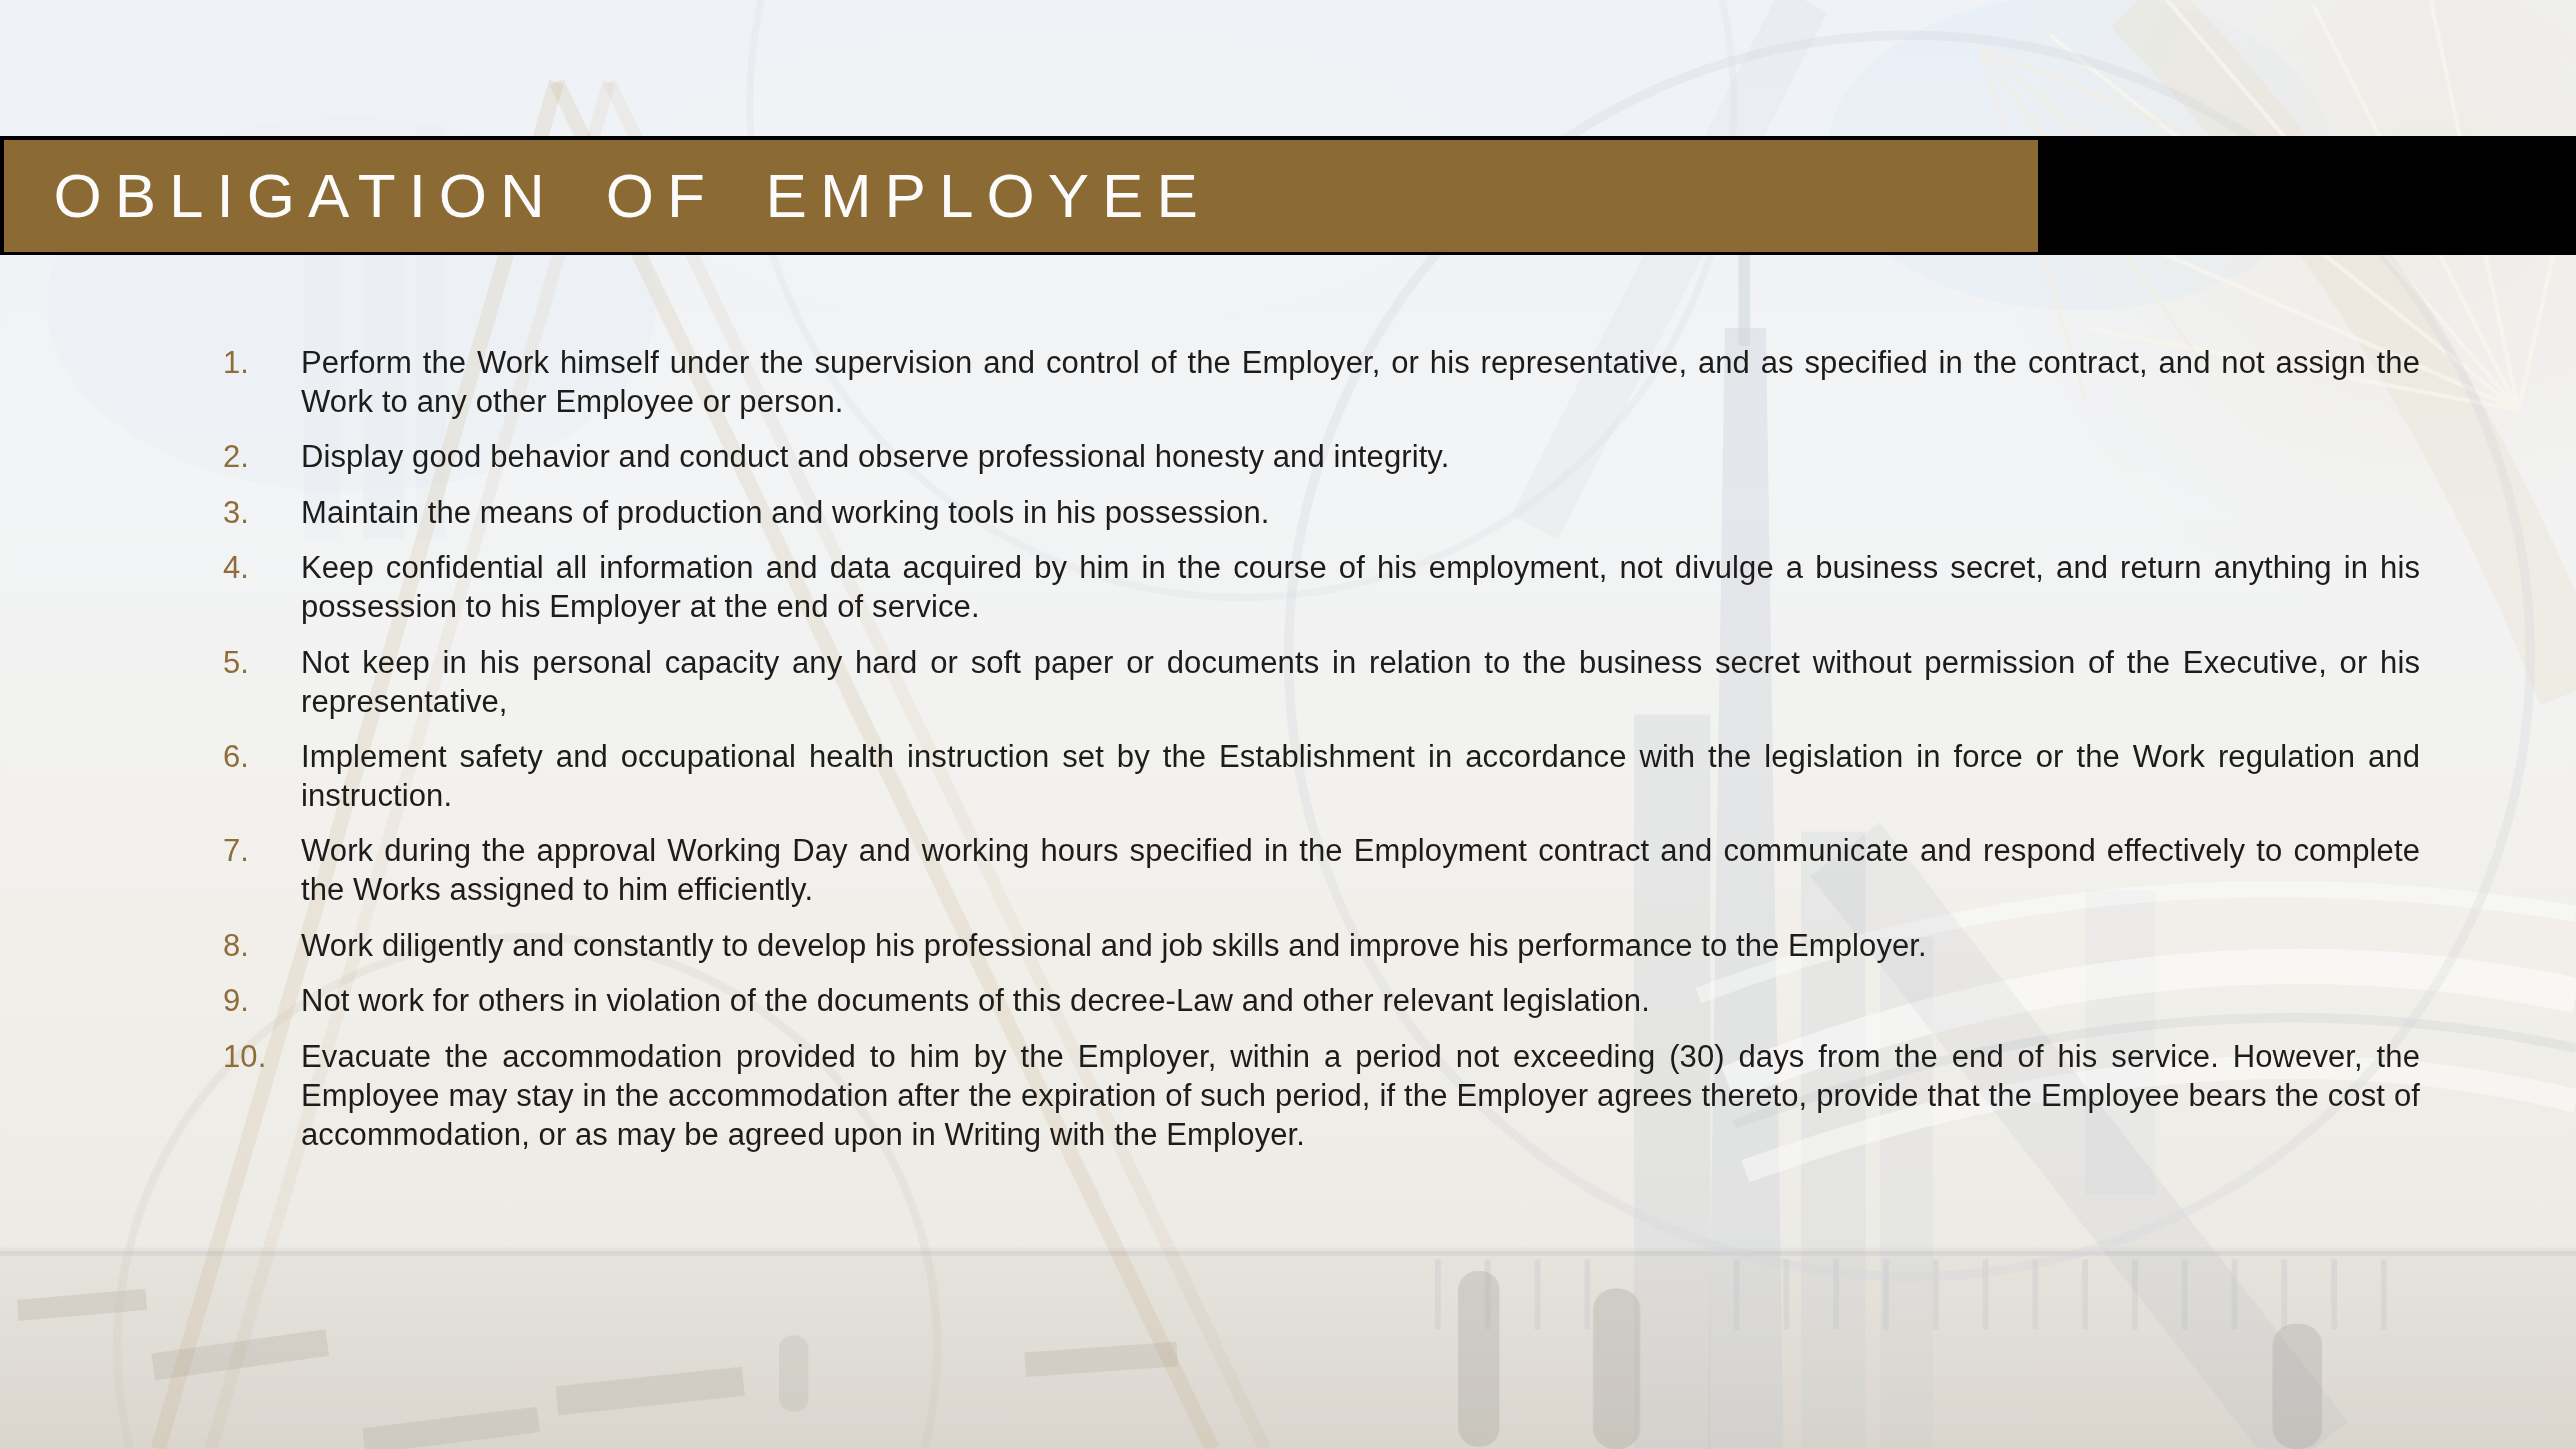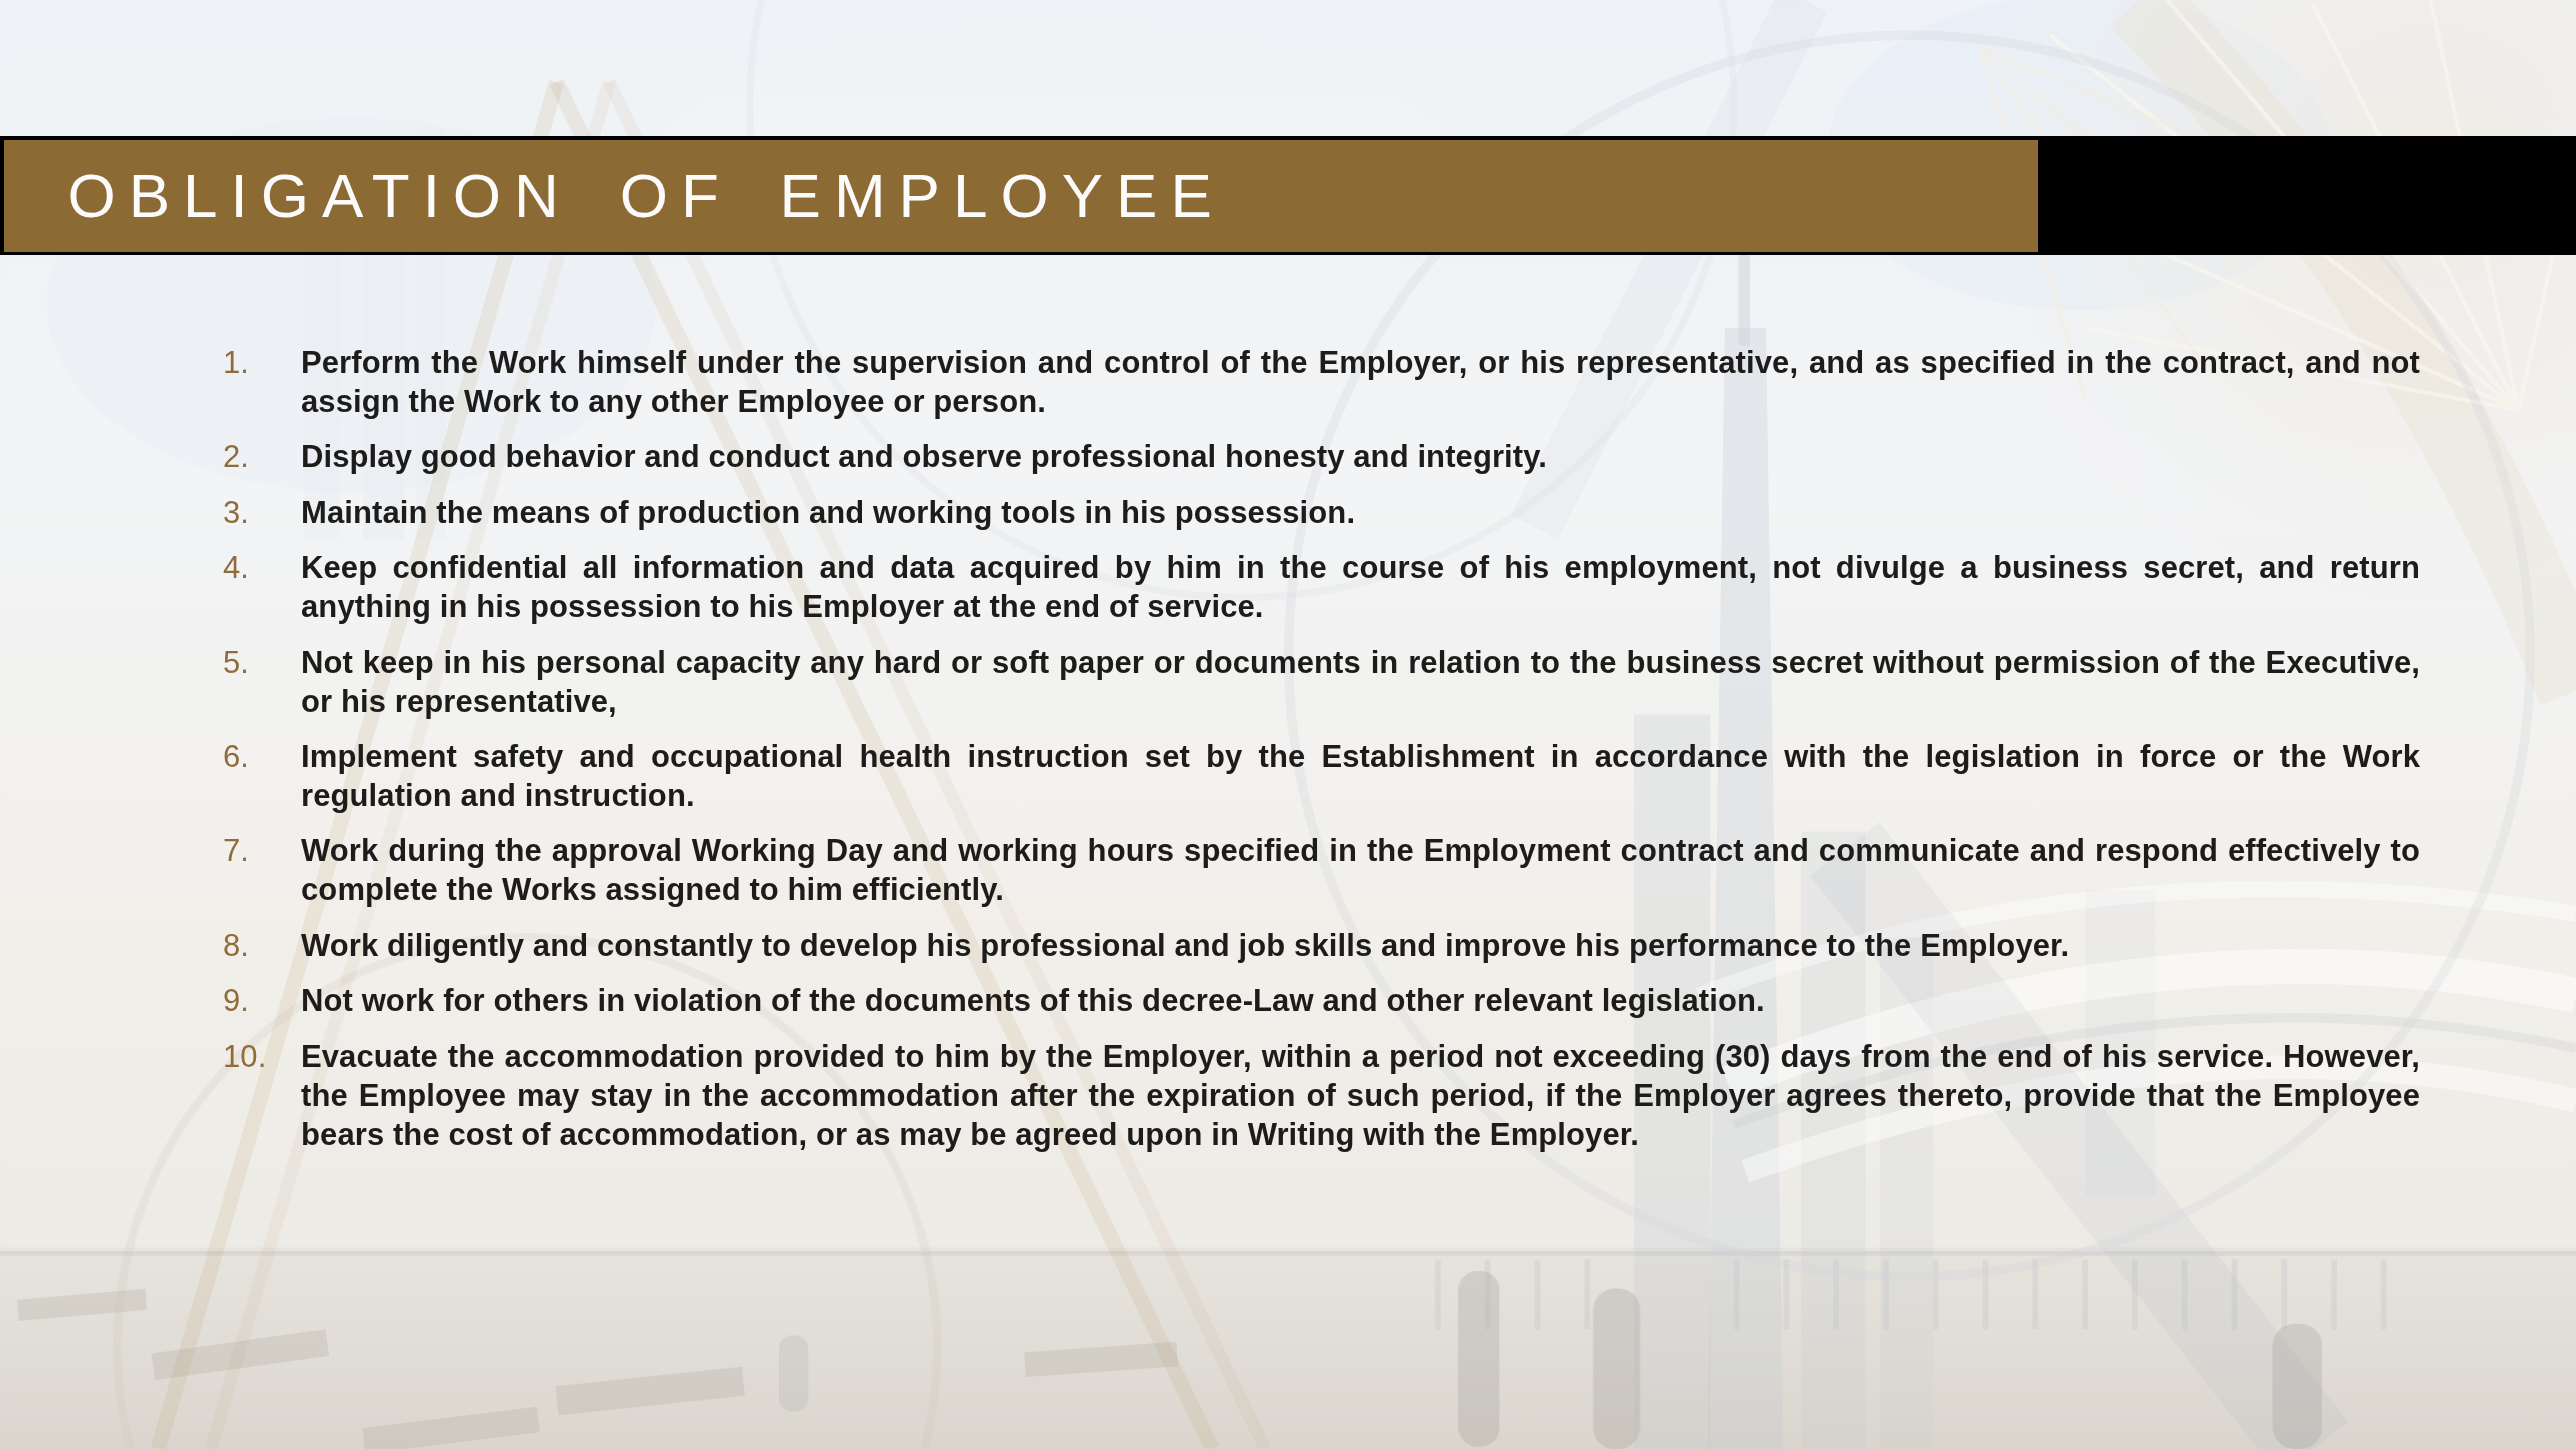--- a/index.html
+++ b/index.html
@@ -15,21 +15,21 @@
   .title-bar{
     position:absolute;left:0;top:136px;width:2576px;height:119px;
     background:#000000;
   }
   .title-bar-panel{
     position:absolute;left:3.5px;top:3.5px;height:112px;width:2034px;
     background:#8c6a34;
     display:flex;align-items:center;
   }
   .page-title{
-    margin:0;padding-left:64px;
+    margin:0;padding-left:50px;
     font-size:62px;font-weight:400;letter-spacing:13px;word-spacing:17.6px;
     color:#fbfbfb;white-space:nowrap;
   }
   
   .obligations{
     position:absolute;left:0;top:343px;width:2576px;
     box-sizing:border-box;
     margin:0;padding:0 156px 0 223px;
     list-style:none;
   }
@@ -40,21 +40,20 @@
     color:#1d1c1b;
   }
   .obligations .num{
     flex:0 0 78px;
     color:#8f6c3a;
   }
   .obligations .txt{
     flex:1;
     text-align:justify;
     text-justify:inter-word;
-    font-weight:bold;
   }
 </style>
 </head>
 <body>
 
 <div class="slide">
 
   <svg class="bg-art" viewBox="0 0 4398 2474" xmlns="http://www.w3.org/2000/svg" aria-hidden="true">
     <defs>
       <linearGradient id="terr" x1="0" y1="0" x2="0" y2="1">

